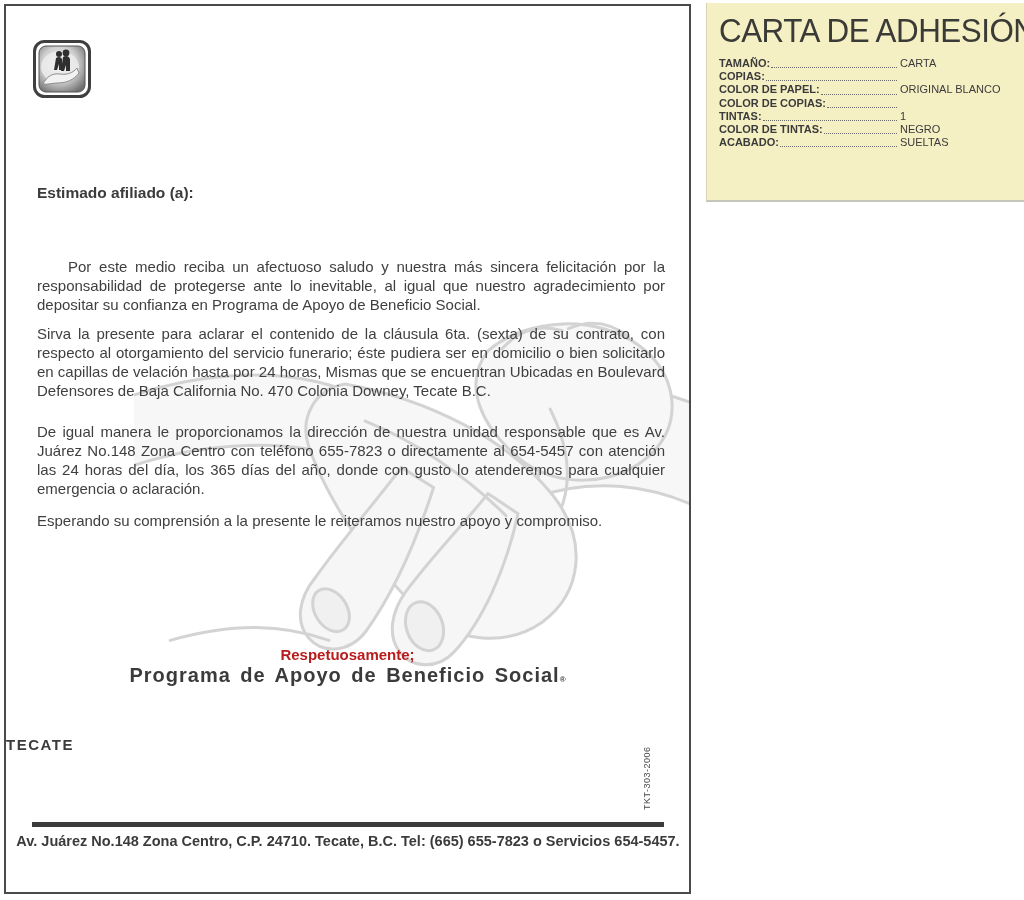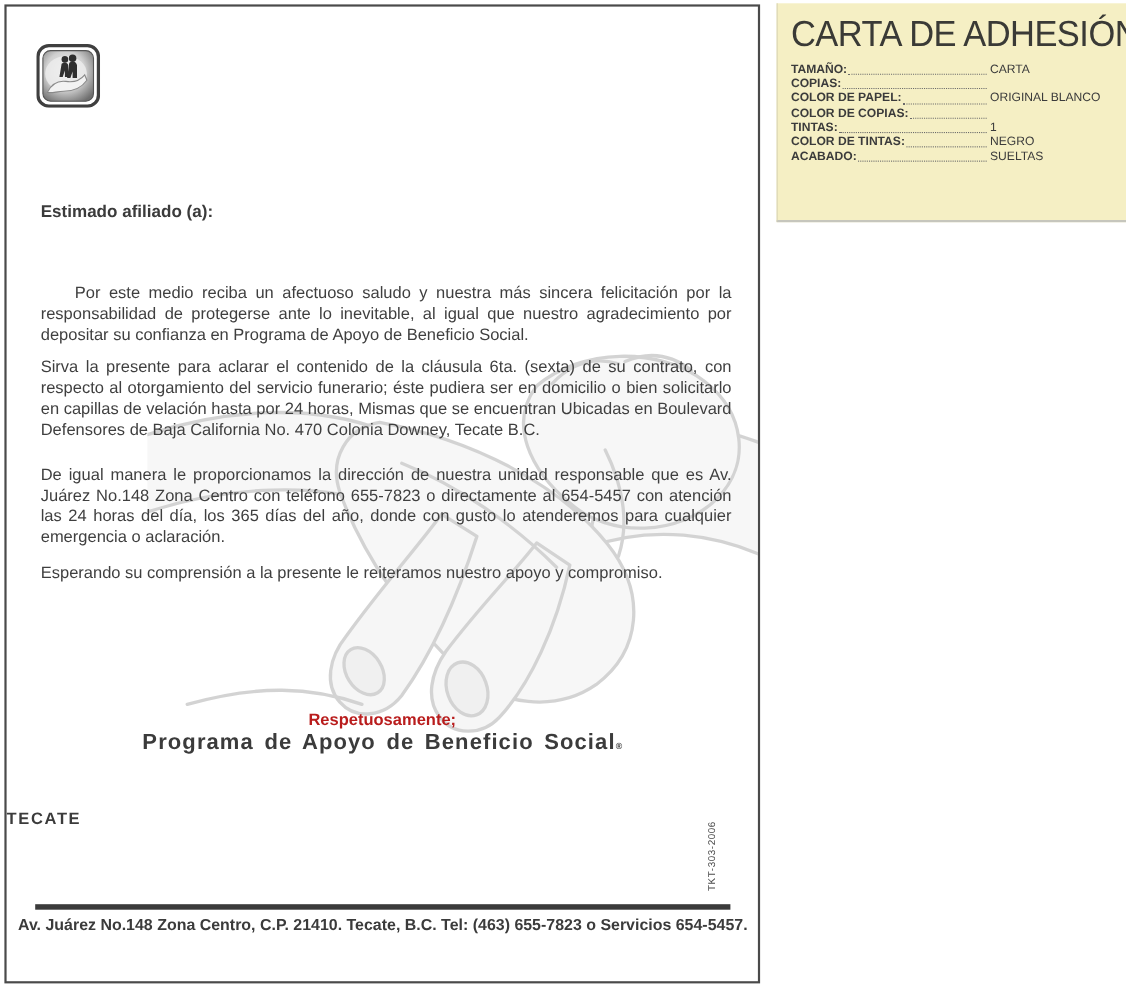--- a/index.html
+++ b/index.html
@@ -138,21 +138,21 @@
       <p>Esperando su comprensión a la presente le reiteramos nuestro apoyo y compromiso.</p>
     </div>
 
   <div class="closing">Respetuosamente;</div>
   <div class="signature"><span>Programa de Apoyo de Beneficio Social</span><span class="reg">®</span></div>
   <div class="city">TECATE</div>
 
   <div class="form-code">TKT-303-2006</div>
 
   <div class="footer-rule"></div>
-  <div class="footer-text">Av. Juárez No.148 Zona Centro, C.P. 21410. Tecate, B.C. Tel: (463) 655-7823 o Servicios 654-5457.</div>
+  <div class="footer-text">Av. Juárez No.148 Zona Centro, C.P. 24710. Tecate, B.C. Tel: (665) 655-7823 o Servicios 654-5457.</div>
 </div>
 
 <div class="spec-panel">
   <div class="spec-title">CARTA DE ADHESIÓN</div>
   <div class="spec-rows" id="spec-rows">
       <div class="spec-row">
         <span class="lbl">TAMAÑO:</span>
         <span class="leader"></span>
         <span class="val">CARTA</span>
       </div>

